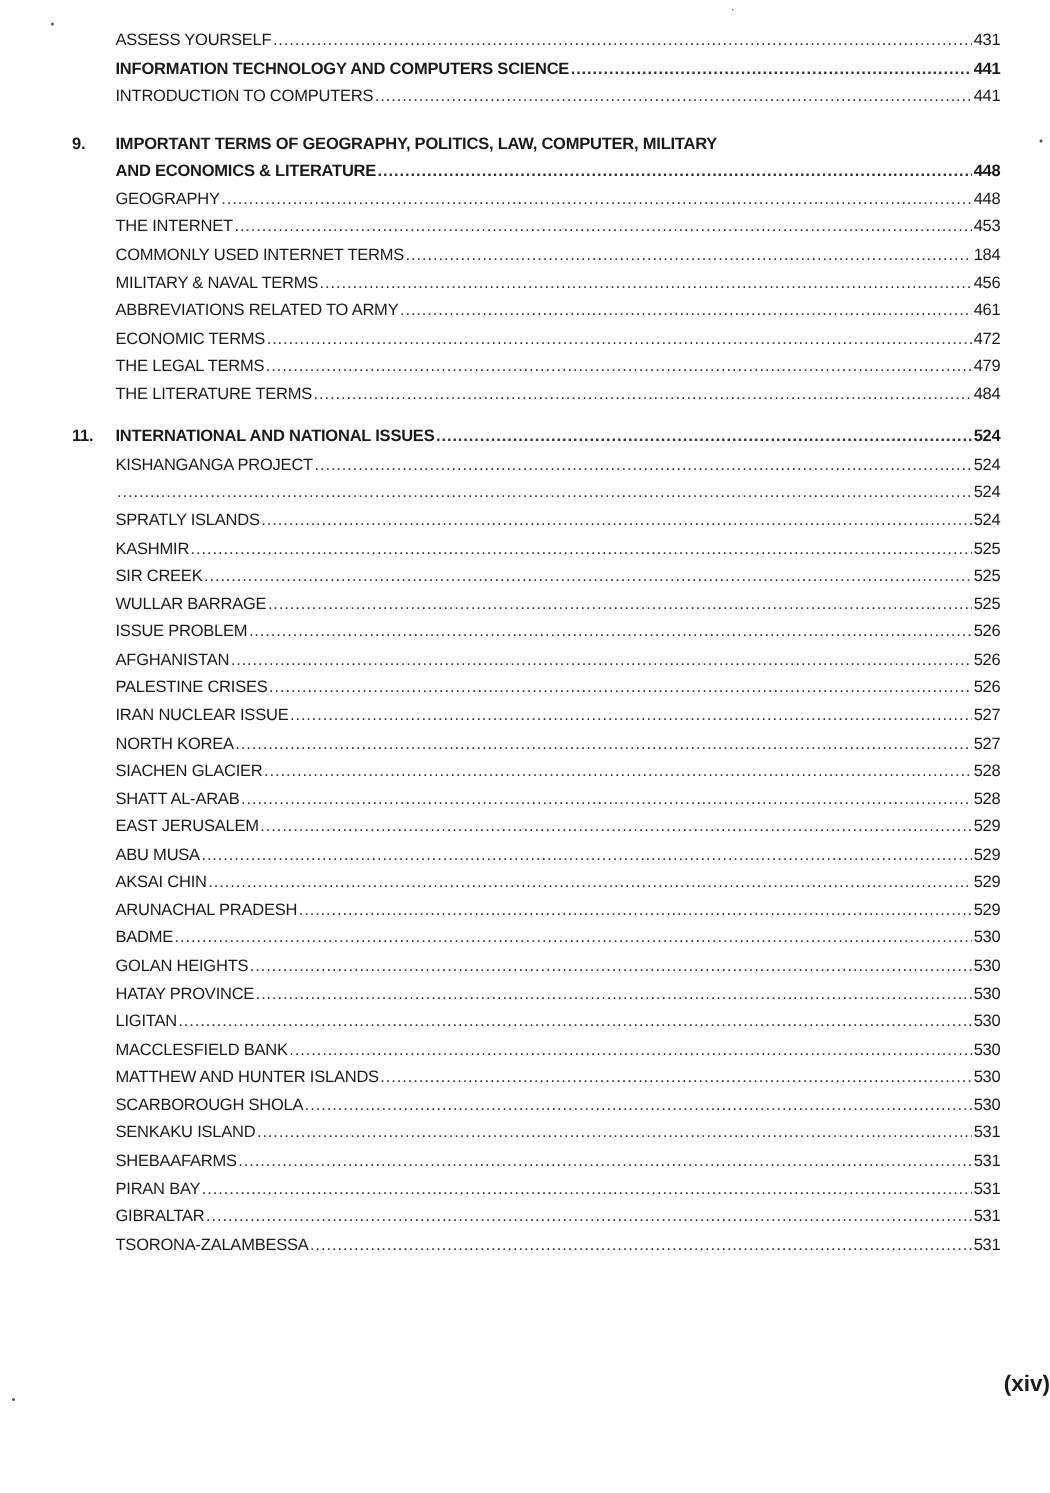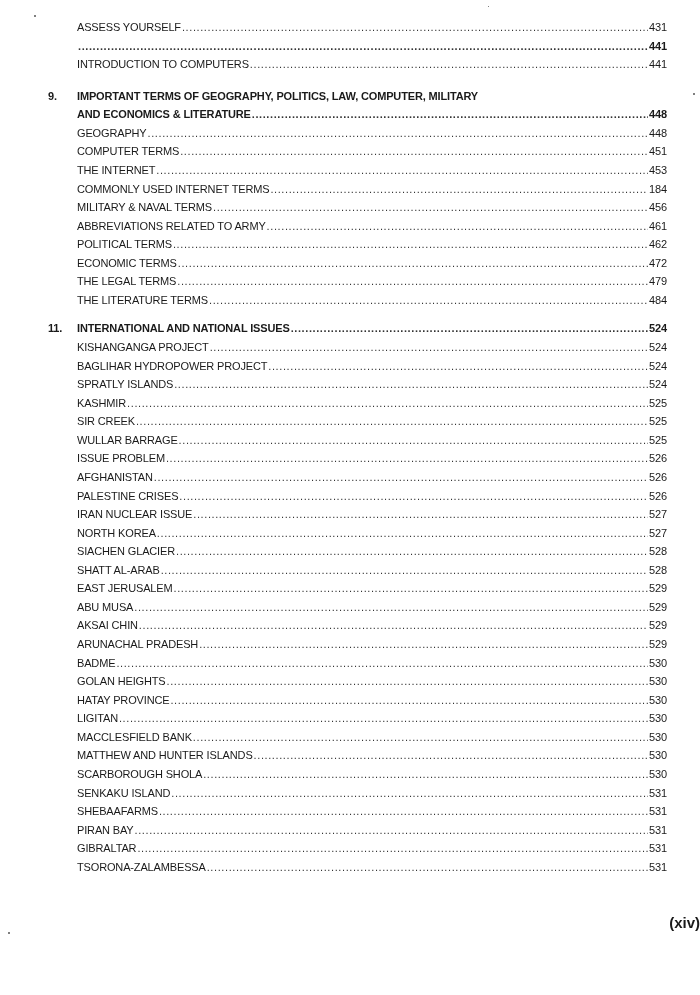--- a/index.html
+++ b/index.html
@@ -35,20 +35,21 @@
   <div class="toc">
 
     <div class="row">
       <span class="num"></span>
       <span class="title">ASSESS YOURSELF</span>
       <span class="leader"></span>
       <span class="page-no">431</span>
     </div>
     <div class="row bold">
       <span class="num"></span>
+      <span class="title">INFORMATION TECHNOLOGY AND COMPUTERS SCIENCE</span>
       <span class="leader"></span>
       <span class="page-no">441</span>
     </div>
     <div class="row">
       <span class="num"></span>
       <span class="title">INTRODUCTION TO COMPUTERS</span>
       <span class="leader"></span>
       <span class="page-no">441</span>
     </div>
 
@@ -67,26 +68,20 @@
     </div>
     <div id="ch9-entries">
         <div class="row">
           <span class="num"></span>
           <span class="title">GEOGRAPHY</span>
           <span class="leader"></span>
           <span class="page-no">448</span>
         </div>
         <div class="row">
           <span class="num"></span>
-          <span class="title">COMPUTER TERMS</span>
-          <span class="leader"></span>
-          <span class="page-no">451</span>
-        </div>
-        <div class="row">
-          <span class="num"></span>
           <span class="title">THE INTERNET</span>
           <span class="leader"></span>
           <span class="page-no">453</span>
         </div>
         <div class="row">
           <span class="num"></span>
           <span class="title">COMMONLY USED INTERNET TERMS</span>
           <span class="leader"></span>
           <span class="page-no">184</span>
         </div>
@@ -94,26 +89,20 @@
           <span class="num"></span>
           <span class="title">MILITARY &amp; NAVAL TERMS</span>
           <span class="leader"></span>
           <span class="page-no">456</span>
         </div>
         <div class="row">
           <span class="num"></span>
           <span class="title">ABBREVIATIONS RELATED TO ARMY</span>
           <span class="leader"></span>
           <span class="page-no">461</span>
-        </div>
-        <div class="row">
-          <span class="num"></span>
-          <span class="title">POLITICAL TERMS</span>
-          <span class="leader"></span>
-          <span class="page-no">462</span>
         </div>
         <div class="row">
           <span class="num"></span>
           <span class="title">ECONOMIC TERMS</span>
           <span class="leader"></span>
           <span class="page-no">472</span>
         </div>
         <div class="row">
           <span class="num"></span>
           <span class="title">THE LEGAL TERMS</span>
@@ -141,21 +130,20 @@
     </div>
     <div id="ch11-entries">
         <div class="row">
           <span class="num"></span>
           <span class="title">KISHANGANGA PROJECT</span>
           <span class="leader"></span>
           <span class="page-no">524</span>
         </div>
         <div class="row">
           <span class="num"></span>
-          <span class="title">BAGLIHAR HYDROPOWER PROJECT</span>
           <span class="leader"></span>
           <span class="page-no">524</span>
         </div>
         <div class="row">
           <span class="num"></span>
           <span class="title">SPRATLY ISLANDS</span>
           <span class="leader"></span>
           <span class="page-no">524</span>
         </div>
         <div class="row">

